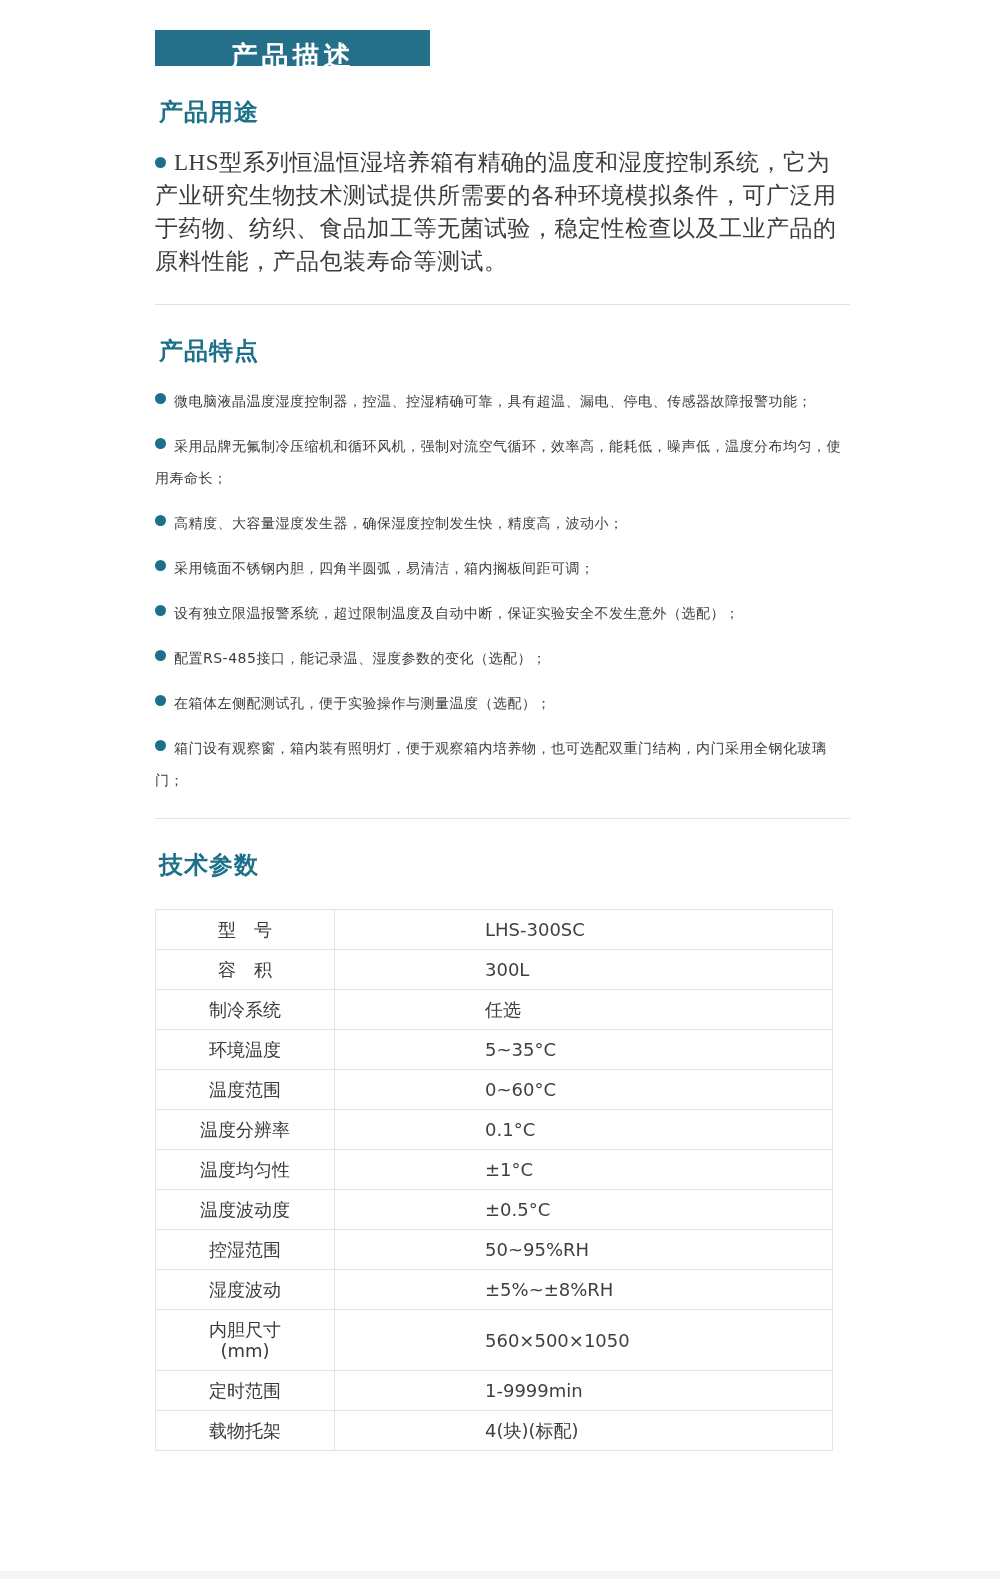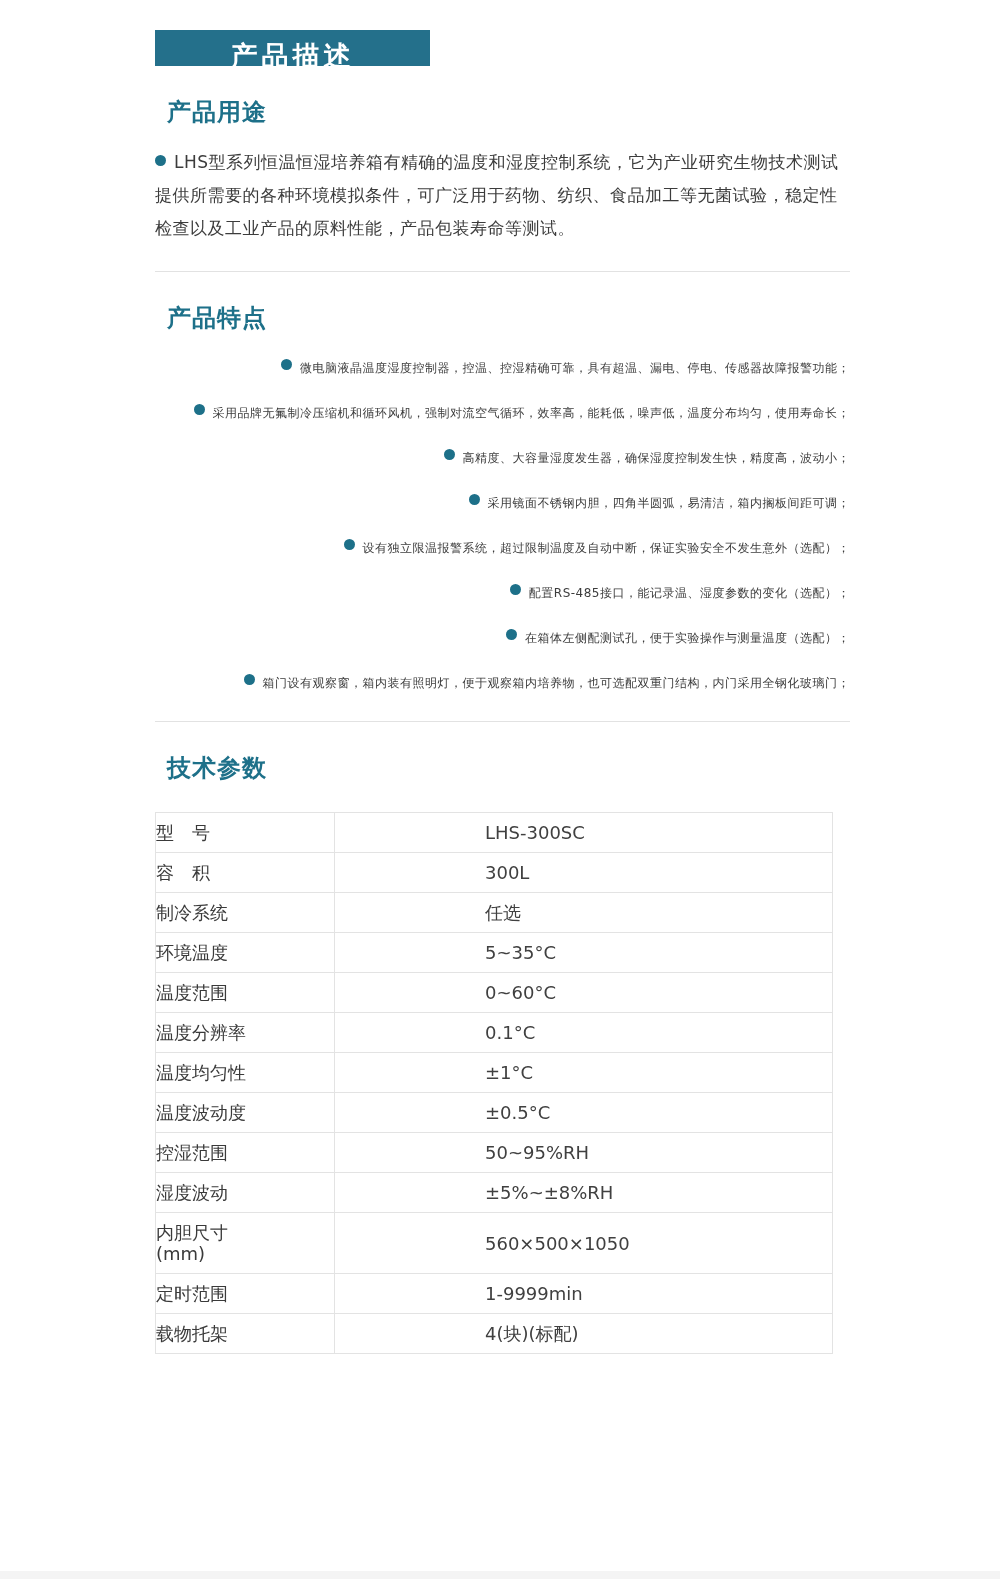--- a/index.html
+++ b/index.html
@@ -28,37 +28,37 @@
     font-weight: bold;
     letter-spacing: 4px;
     text-align: center;
     line-height: 52px;
   }
   
   .section-heading {
     color: #1d7089;
     font-size: 24px;
     font-weight: bold;
-    margin: 30px 0 18px 12px;
+    margin: 30px 0 18px 4px;
     letter-spacing: 1px;
   }
   
   .body-text {
-    font-size: 17px;
+    font-size: 23px;
     color: #3c3c3c;
     line-height: 33px;
     letter-spacing: 0.5px;
+    font-family: Liberation Serif, serif;
   }
   .bullet-item {
-    font-size: 12px;
+    font-size: 14px;
     color: #3c3c3c;
     line-height: 32px;
     letter-spacing: 0.5px;
     margin-bottom: 13px;
-    text-align: right;
   }
   .dot {
     display: inline-block;
     width: 11px;
     height: 11px;
     border-radius: 50%;
     background: #1d7089;
     margin-right: 8px;
     vertical-align: 2px;
   }
@@ -78,21 +78,21 @@
     table-layout: fixed;
   }
   .specs-table td {
     border: 1px solid #e3e3e3;
     font-size: 18px;
     color: #3a3a3a;
     vertical-align: middle;
   }
   td.spec-label {
     width: 178px;
-    text-align: left;
+    text-align: center;
     white-space: pre-line;
     padding: 9px 0;
     line-height: 21px;
   }
   td.spec-value {
     padding: 9px 0 9px 150px;
     color: #404040;
     line-height: 21px;
   }
   .bottom-strip {

